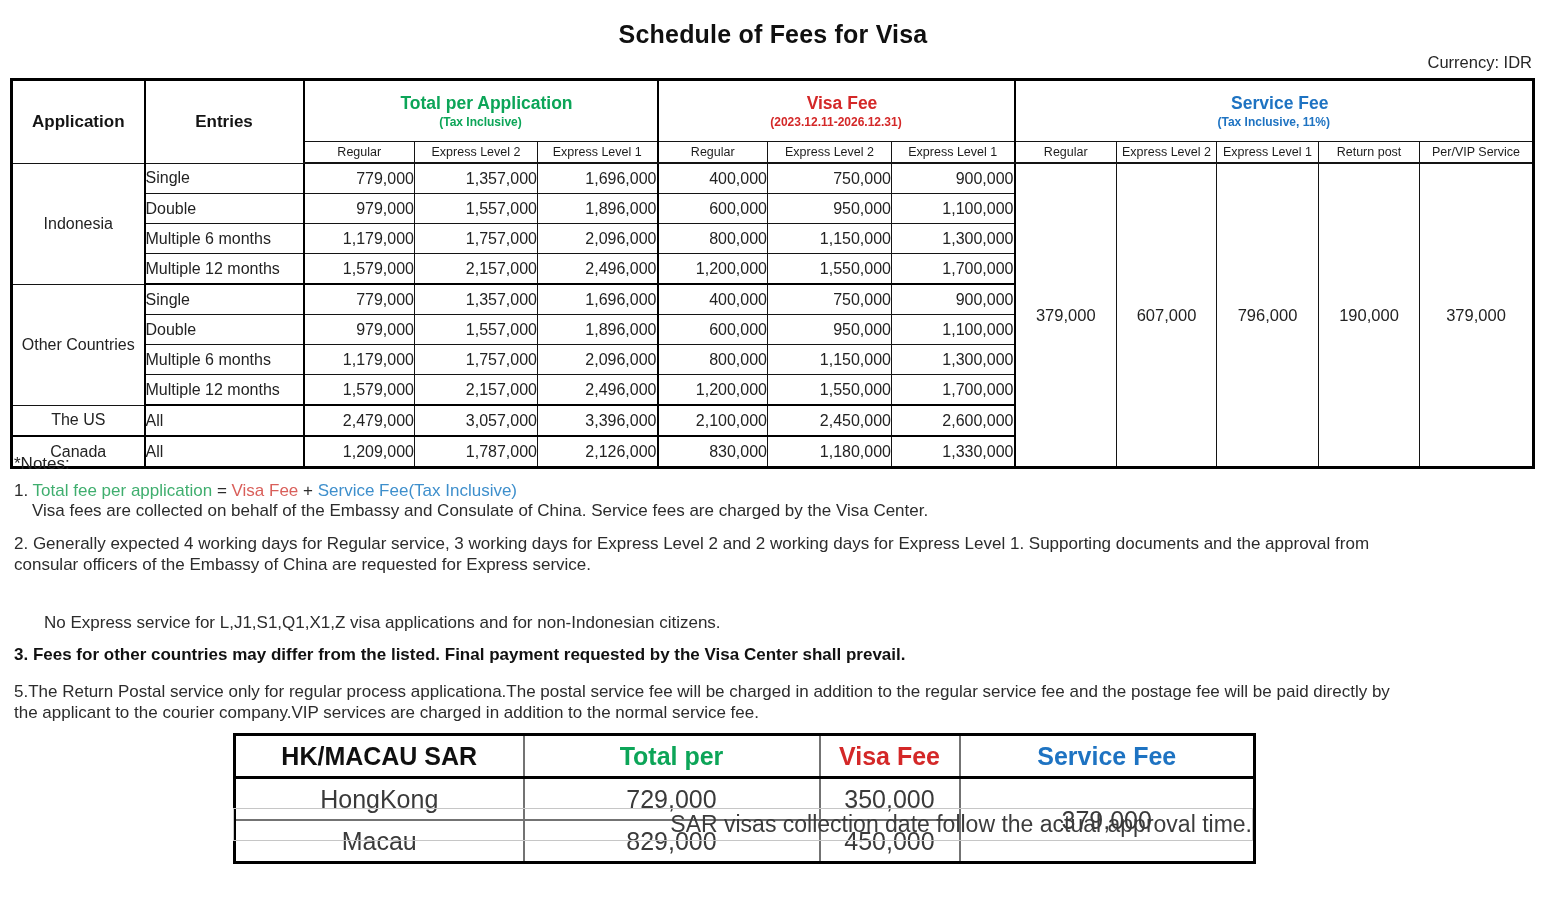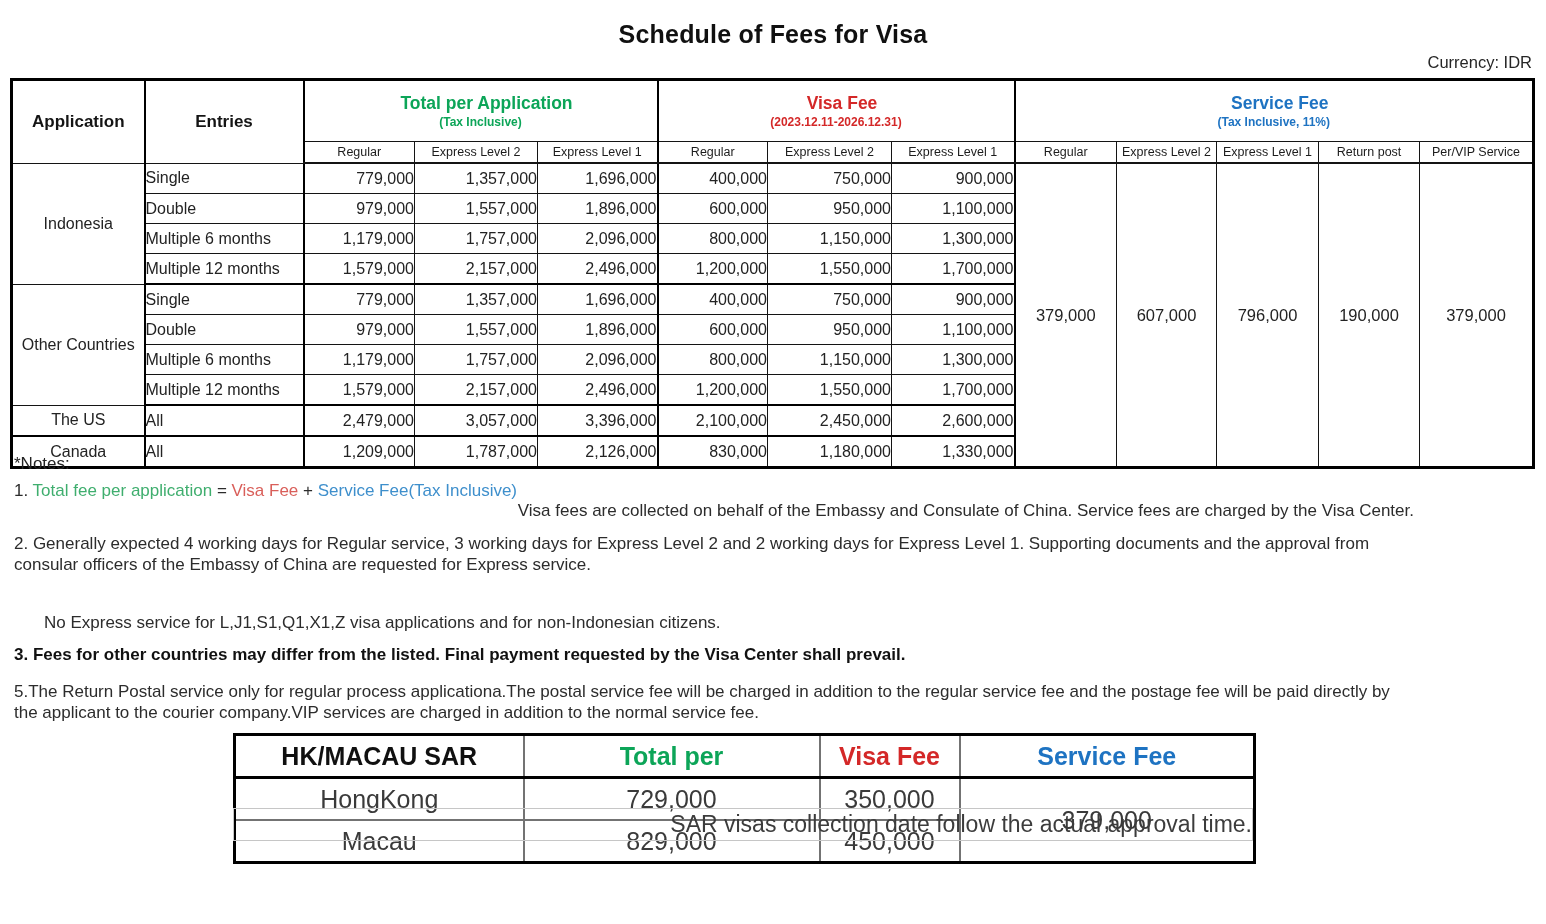--- a/index.html
+++ b/index.html
@@ -35,21 +35,21 @@
   .ent.small{font-size:16px;}
   .num{text-align:right;padding-right:7px;}
   .sfee{text-align:center;font-size:16.5px;}
   .thickL{border-left:2.5px solid #000 !important;}
   .group-end td{border-bottom:2.5px solid #000;}
 
   
   .notes{position:absolute;left:14px;top:454px;width:1400px;font-size:17px;line-height:1.22;color:#2c2c2c;}
   .notes .n-title{margin-bottom:6px;color:#242424;}
   .notes .block{margin-bottom:12px;}
-  .notes .indent{padding-left:18px;text-align:right;}
+  .notes .indent{padding-left:18px;}
   .notes .indent2{padding-left:30px;margin-top:37px;}
   .notes .bold{font-weight:bold;color:#111;margin-bottom:16px;}
   .ng{color:#3FAE6E;} .nr{color:#D95F5A;} .nb{color:#3E8FCC;}
 
   
   table.sar-table{
     position:absolute;left:233px;top:733px;width:1020px;
     border-collapse:collapse;table-layout:fixed;border:3px solid #000;
   }
   .sar-table th,.sar-table td{border:2px solid #737373;padding:0;vertical-align:middle;text-align:center;overflow:hidden;white-space:nowrap;}

